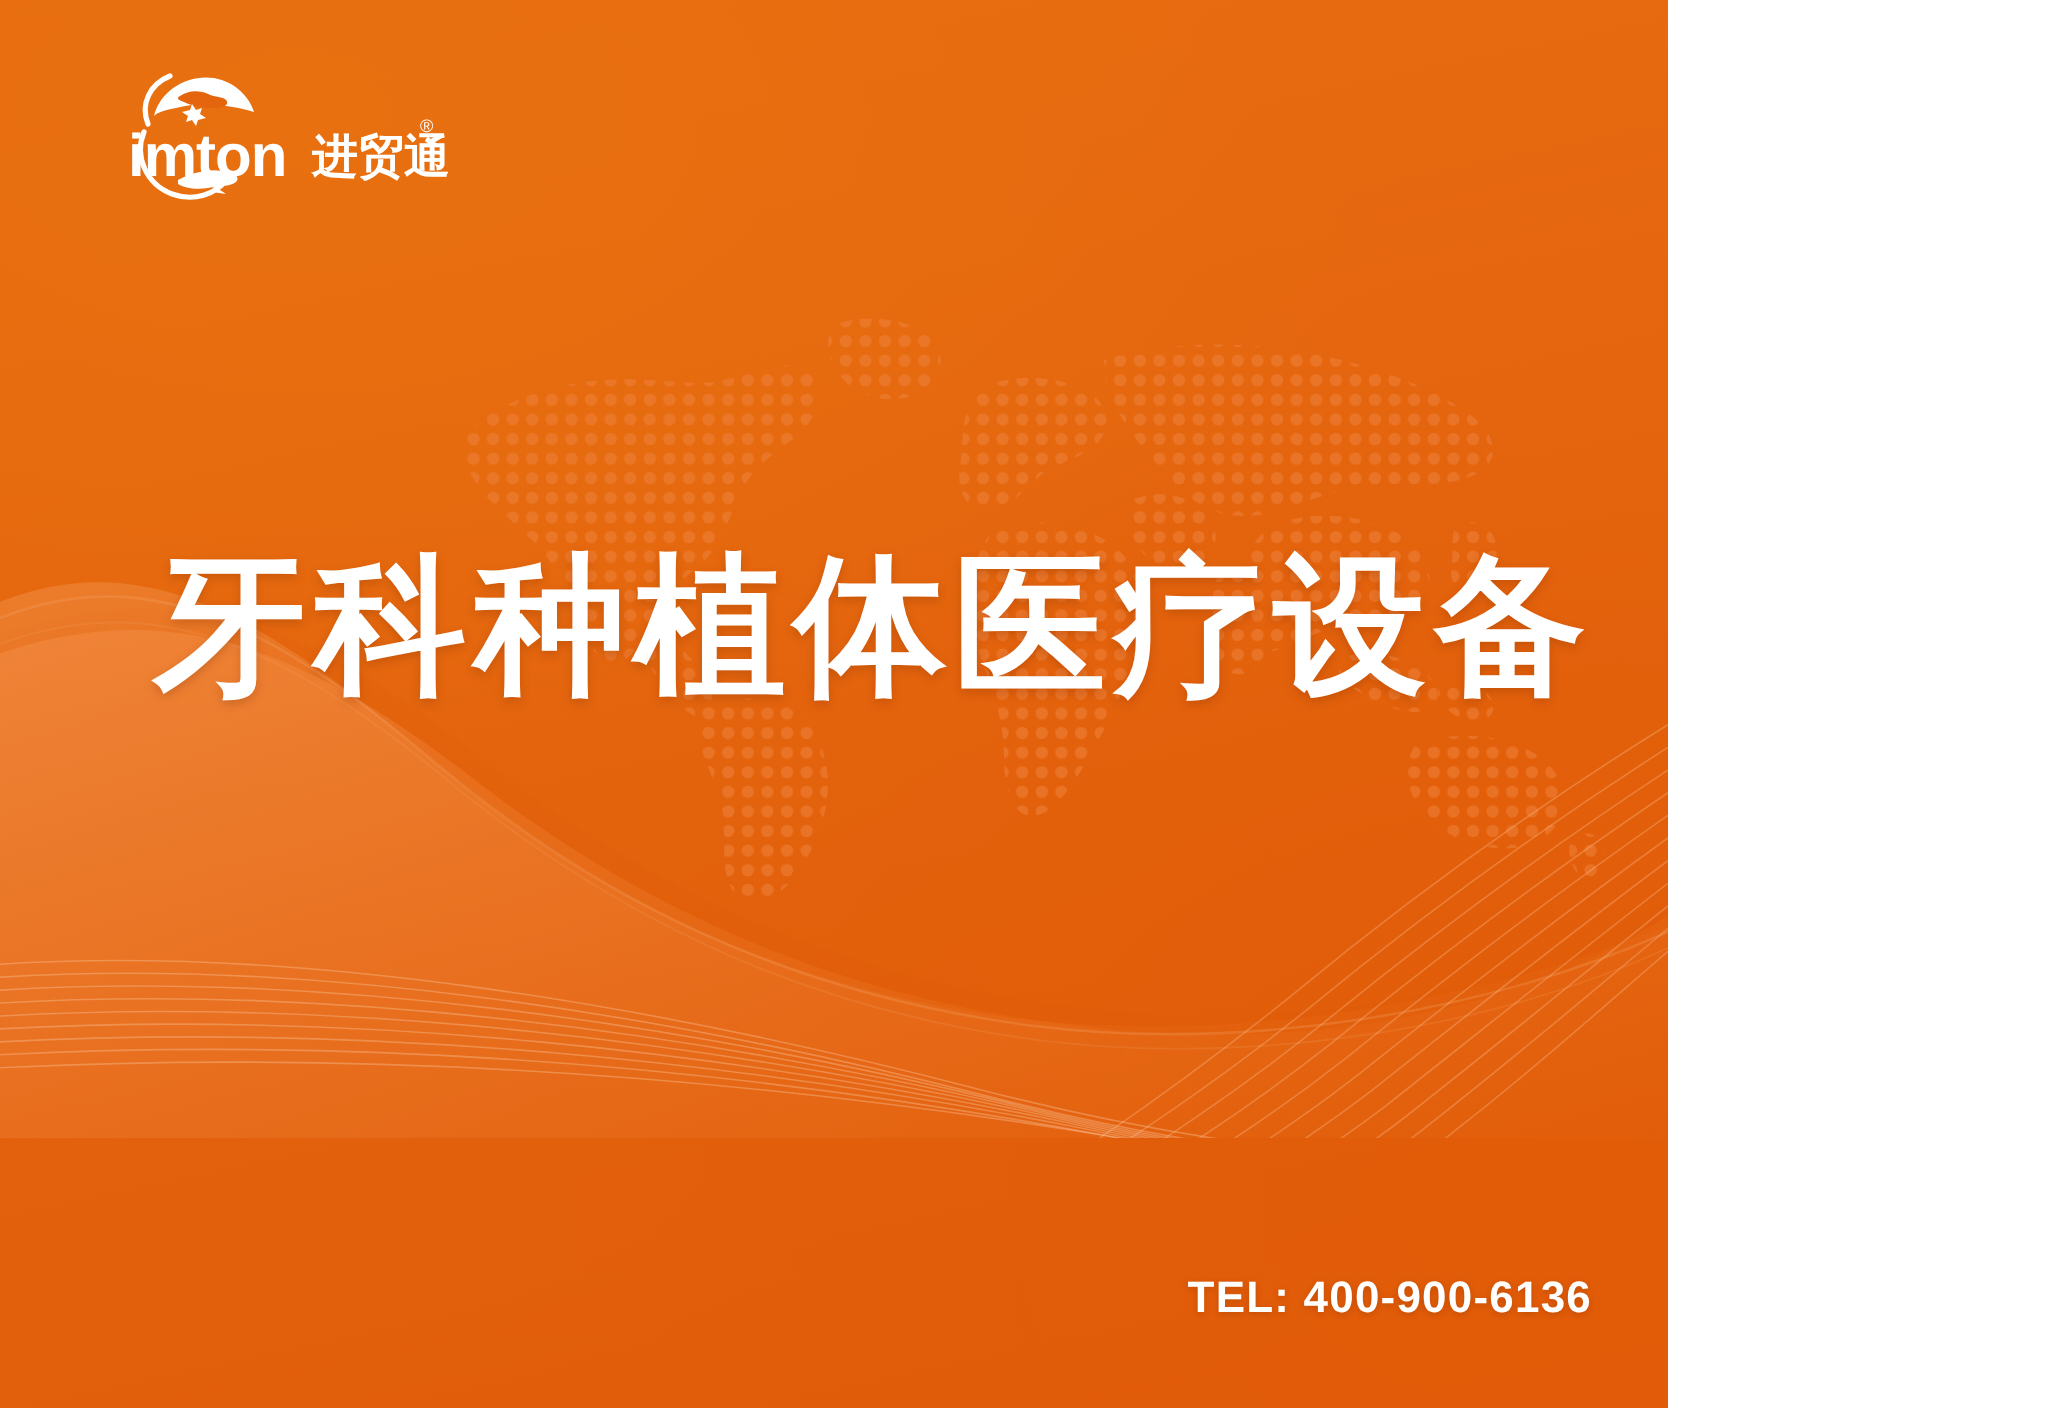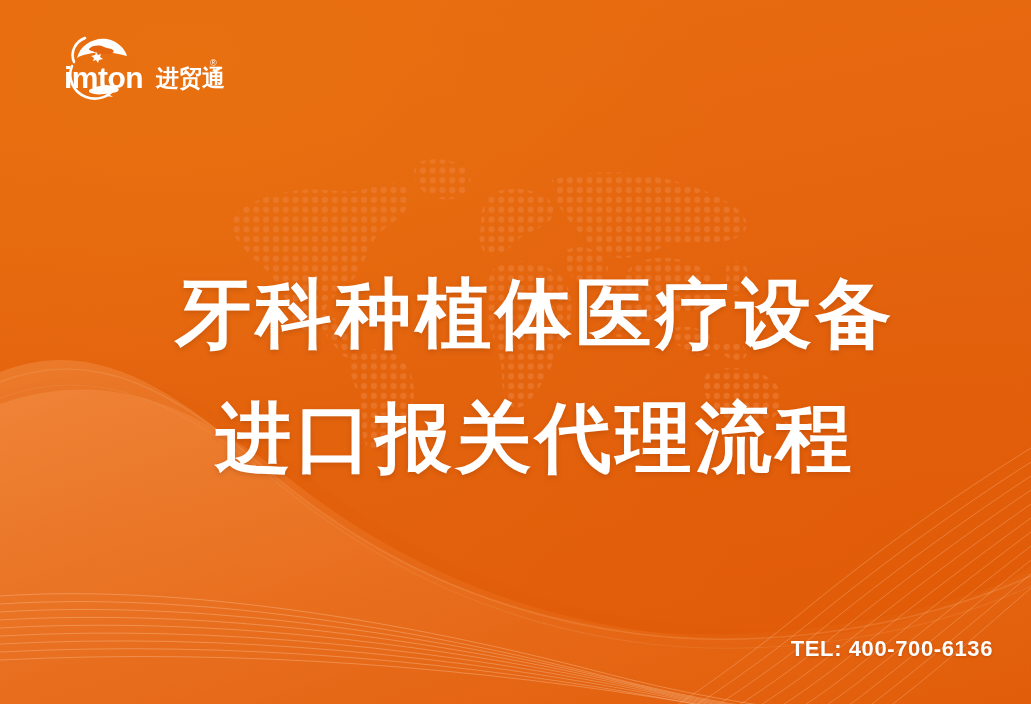--- a/index.html
+++ b/index.html
@@ -1,20 +1,20 @@
 <!DOCTYPE html>
 <html><head>
 <meta charset="utf-8">
 <style>
   html,body{margin:0;padding:0;background:#fff;}
   body{font-family:"Liberation Sans","DejaVu Sans",sans-serif;}
 
   #banner{
     position:relative;
-    width:1031px;height:704px;
+    width:834px;height:704px;
     overflow:hidden;
     background:#0369a1;
   }
 
   
   .bg-base{
     position:absolute;inset:0;
     background:
       radial-gradient(ellipse 900px 520px at 18% 8%,  #E8700F 0%, rgba(232,112,15,0) 62%),
       radial-gradient(ellipse 800px 600px at 92% 86%, #E25C08 0%, rgba(226,92,8,0) 66%),
@@ -222,18 +222,17 @@
       <path d="M66,52 l8,3 l-5,2 Z" fill="#ffffff"></path>
       <path d="M63,61 l6,4 l-7,-1 Z" fill="#ffffff"></path>
     </g>
     <text x="20" y="56" font-family="'Liberation Sans','DejaVu Sans',sans-serif" font-size="30" font-weight="700" fill="#ffffff" letter-spacing="-0.5">imton</text>
     <text x="112" y="54" font-family="'Liberation Sans','DejaVu Sans',sans-serif" font-size="23" font-weight="700" fill="#ffffff" letter-spacing="0">进贸通</text>
     <text x="166" y="34" font-family="'Liberation Sans','DejaVu Sans',sans-serif" font-size="9" fill="#ffffff">®</text>
   </svg>
 
   <div class="headline">
     <span class="ln">牙科种植体医疗设备</span>
-    <span class="ln">进口报关代理流程</span>
   </div>
 
-  <div class="tel">TEL: 400-700-6136</div>
+  <div class="tel">TEL: 400-900-6136</div>
 
 </div>
 
 </body></html>

